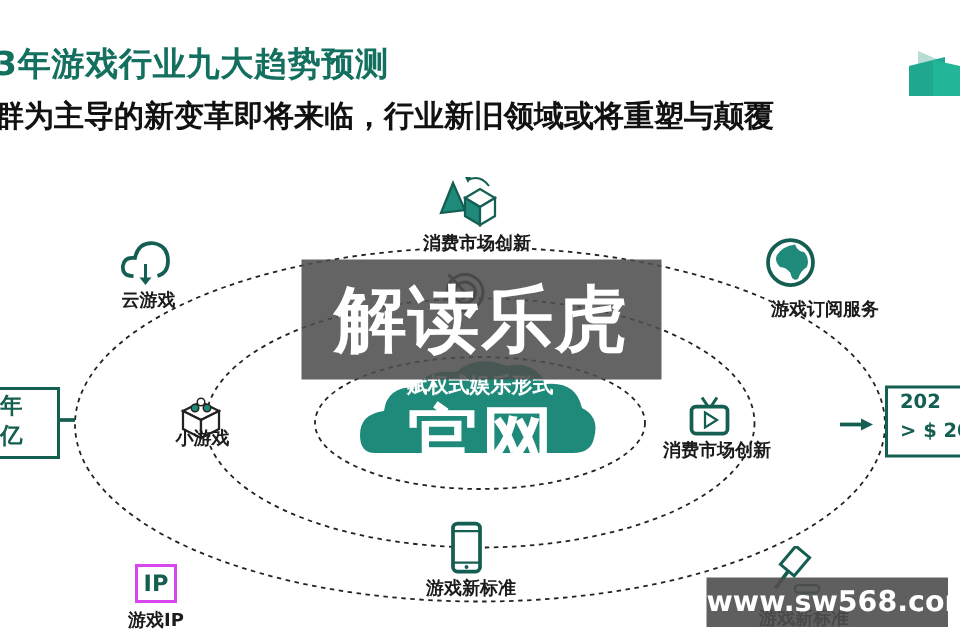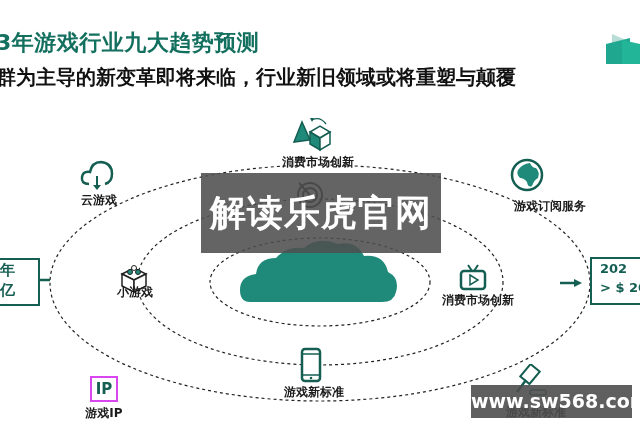--- a/index.html
+++ b/index.html
@@ -12,21 +12,21 @@
   svg.diagram { position:absolute; left:0; top:0; }
   .lbl { font-size:12px; font-weight:bold; color:#1b1b1b; white-space:nowrap; transform:translateX(-50%);text-align:center; }
   .icon { transform:translateX(-50%); }
   .center-text { left:320px; top:248px; transform:translateX(-50%); width:160px; text-align:center;
                  color:#fff; font-size:14px; font-weight:bold; line-height:19px; }
   .box-left { left:-10px; top:258px; width:38px; height:44px; border:2px solid #155e52; background:#fff;
               color:#155e52; font-size:15px; font-weight:bold; line-height:20px; padding-left:8px; overflow:hidden; }
   .box-right { left:590px; top:257px; width:60px; height:44px; border:2px solid #155e52; background:#fff;
                color:#155e52; font-size:13px; font-weight:bold; line-height:19px; padding-left:8px; white-space:nowrap; overflow:hidden; }
   .wm1 { left:201px; top:173px; width:240px; height:80px; background:rgba(78,78,78,0.88);
-         color:#fff; font-size:36px; font-weight:bold; line-height:80px; text-align:center; letter-spacing:1px; }
+         color:#fff; font-size:48px; font-weight:bold; line-height:80px; text-align:center; letter-spacing:1px; }
   .wm2 { left:471px; top:385px; width:161px; height:33px; background:rgba(78,78,78,0.9);
          color:#fff; font-size:19px; font-weight:bold; line-height:33px; text-align:center; }
   .ip-box { width:24px; height:22px; border:2px solid #d946ef; color:#155e52; font-weight:bold;
             font-size:15px; text-align:center; line-height:22px; }
 </style>
 </head>
 <body>
 
 <div class="abs title">3年游戏行业九大趋势预测</div>
 <div class="abs subtitle">群为主导的新变革即将来临，行业新旧领域或将重塑与颠覆</div>
@@ -46,20 +46,21 @@
 
   <line x1="560" y1="283" x2="574" y2="283" stroke="#155e52" stroke-width="2.5"></line>
   <polygon points="574,279 582,283 574,287" fill="#155e52"></polygon>
 
   <g>
     <path d="M250,302 Q240,302 240,290 Q240,276 256,274 Q258,258 276,258 Q286,246 304,248 Q318,236 338,244 Q356,240 364,256 Q384,254 388,272 Q400,278 396,292 Q394,302 382,302 Z" fill="#1f8a7a"></path>
   </g>
 </svg>
 
 <div class="abs center-text">
+  <div>赋权式娱乐形式</div>
 </div>
 
 <div class="abs box-left">
   <div>年</div>
   <div>亿</div>
 </div>
 
 <div class="abs box-right">
   <div>202</div>
   <div>&gt; $ 20</div>

